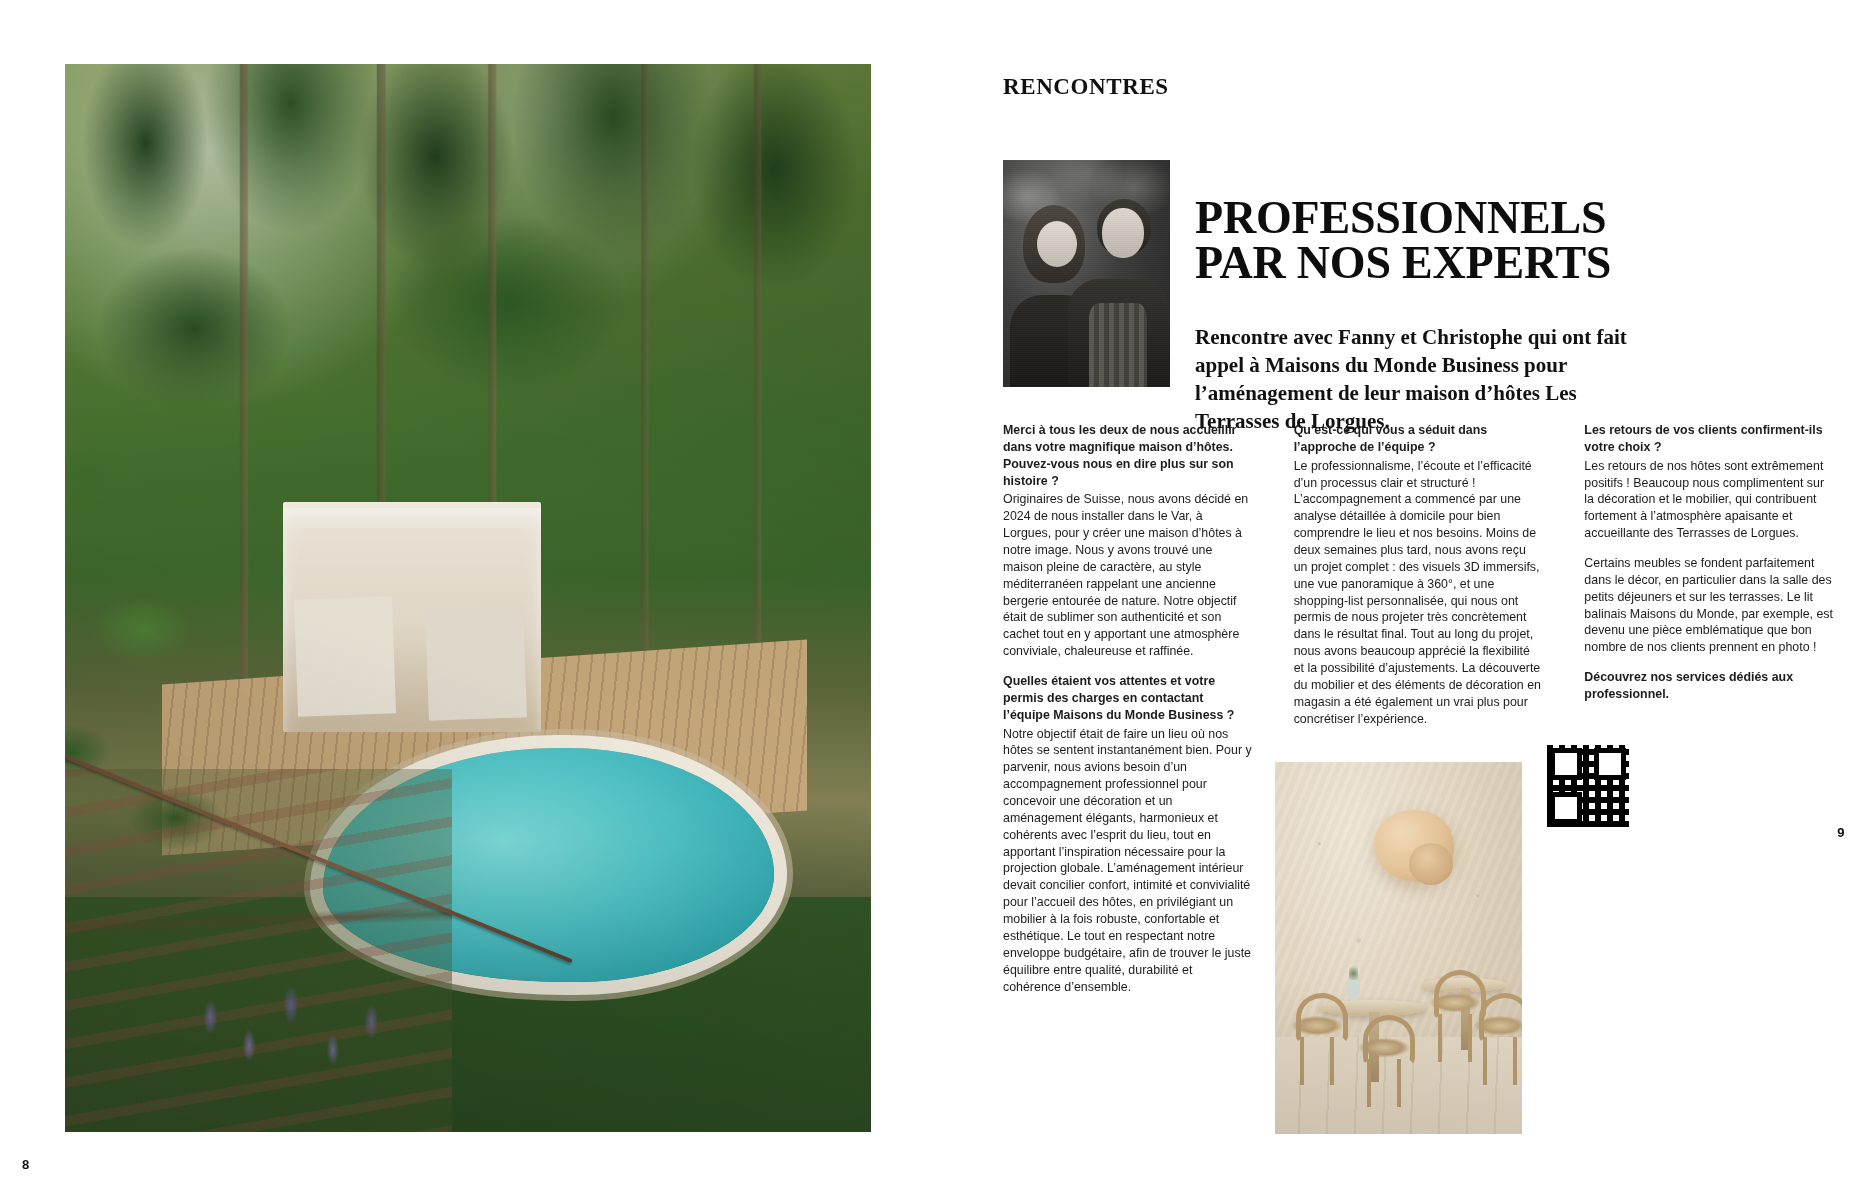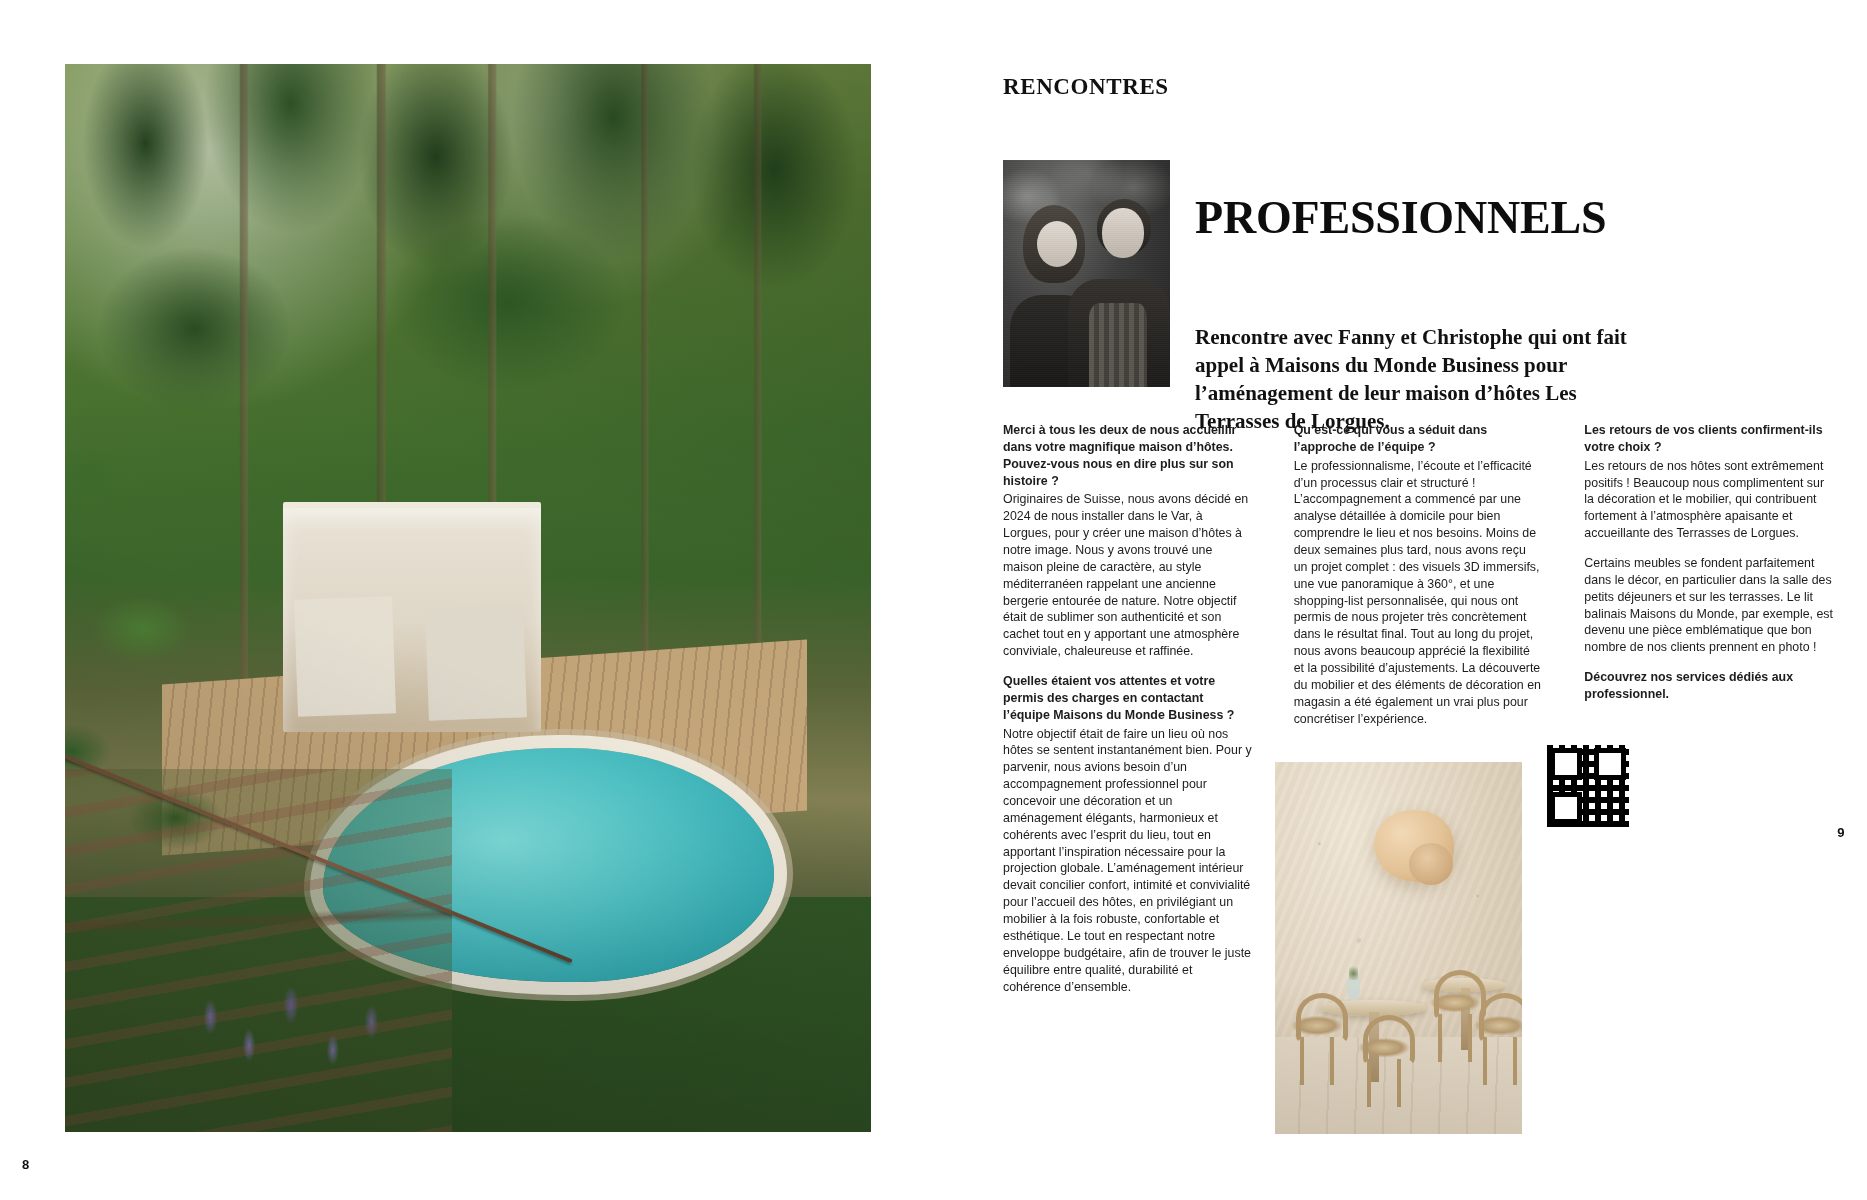--- a/index.html
+++ b/index.html
@@ -500,20 +500,21 @@
       <div class="pt-woman-body"></div>
       <div class="pt-man-hair"></div>
       <div class="pt-man-face"></div>
       <div class="pt-man-body"></div>
       <div class="pt-man-shirt"></div>
       <div class="pt-grain"></div>
     </div>
 
     <h1 class="headline">
       <span class="l">PROFESSIONNELS</span>
+      <span class="l">PAR NOS EXPERTS</span>
     </h1>
 
     <div class="standfirst">Rencontre avec Fanny et Christophe qui ont fait appel à Maisons du Monde Business pour l’aménagement de leur maison d’hôtes Les Terrasses de Lorgues.</div>
 
     <div class="cols">
 
       <div class="col">
         <p class="q">Merci à tous les deux de nous accueillir dans votre magnifique maison d’hôtes. Pouvez-vous nous en dire plus sur son histoire ?</p>
         <p class="a">Originaires de Suisse, nous avons décidé en 2024 de nous installer dans le Var, à Lorgues, pour y créer une maison d’hôtes à notre image. Nous y avons trouvé une maison pleine de caractère, au style méditerranéen rappelant une ancienne bergerie entourée de nature. Notre objectif était de sublimer son authenticité et son cachet tout en y apportant une atmosphère conviviale, chaleureuse et raffinée.</p>
         <p class="q">Quelles étaient vos attentes et votre permis des charges en contactant l’équipe Maisons du Monde Business ?</p>

